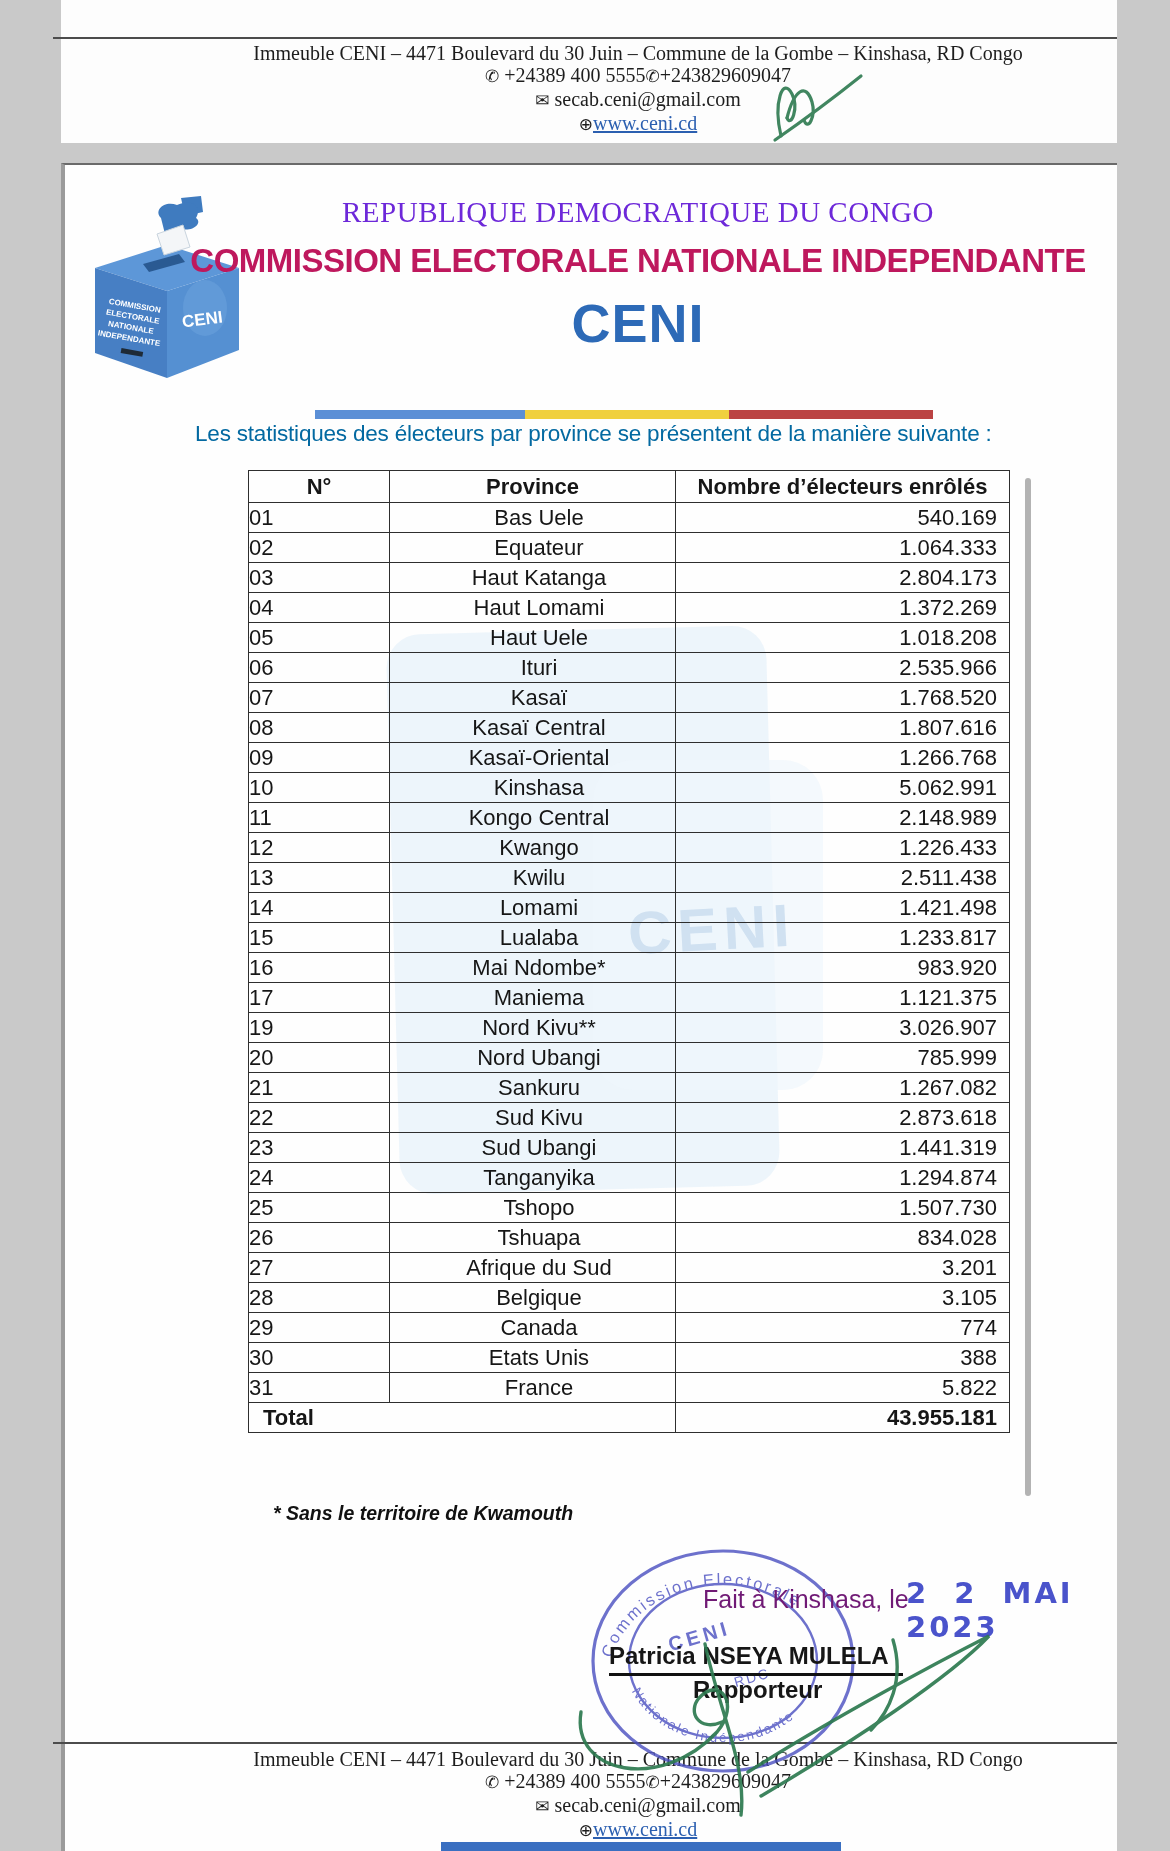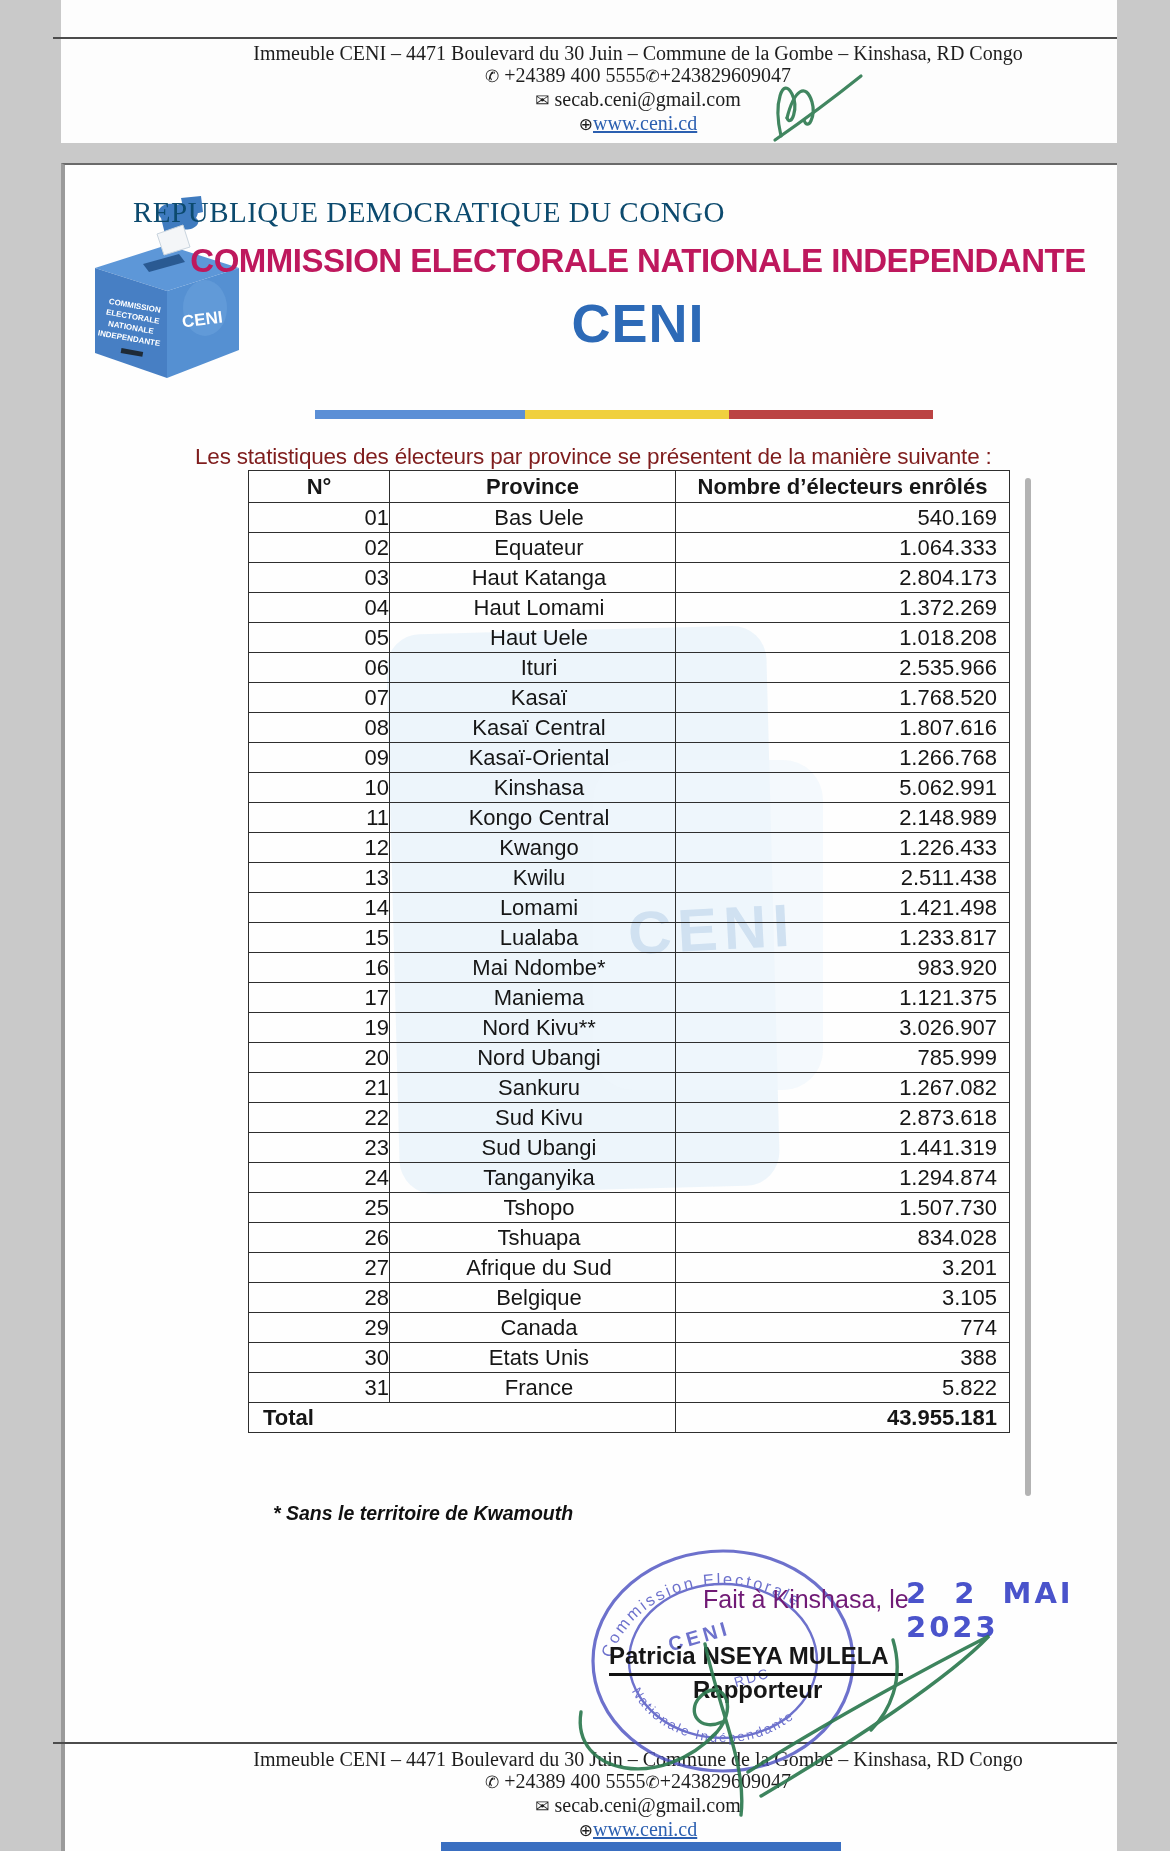--- a/index.html
+++ b/index.html
@@ -10,36 +10,36 @@
   .top-strip{left:8px;top:0;width:1152px;height:143px;background:#fdfdfd;z-index:1;}
   .top-rule{left:0;top:37px;width:1170px;height:2px;background:#4c4c4c;z-index:2;}
   .contact{width:1170px;text-align:center;font-family:"Liberation Serif",serif;
            font-size:20px;line-height:22px;color:#1d1d1d;z-index:3;}
   .contact .icn{font-size:17px;}
   .weblink{color:#2b5fb0;text-decoration:underline;}
   
   .sheet{left:8px;top:163px;width:1152px;height:1688px;background:#fefefe;
          border-top:2px solid #6a6a6a;border-left:4px solid #9b9b9b;z-index:1;}
   
-  .t-country{left:80px;top:196px;width:1010px;font-family:"Liberation Serif",serif;
-             font-size:29px;letter-spacing:.5px;color:#0c4a6e;z-index:3;}
+  .t-country{left:80px;top:196px;width:1010px;text-align:center;font-family:"Liberation Serif",serif;
+             font-size:29px;letter-spacing:.5px;color:#6d28d9;z-index:3;}
   .t-comm{left:80px;top:242px;width:1010px;text-align:center;font-weight:bold;
           font-size:33px;letter-spacing:-.5px;color:#be185d;z-index:3;}
   .t-acr{left:80px;top:292px;width:1010px;text-align:center;font-weight:bold;
          font-size:54px;letter-spacing:1px;color:#2d6ab7;z-index:3;}
   .divider{left:262px;top:410px;width:618px;height:9px;display:flex;z-index:3;}
   .divider div{height:100%;}
-  .intro{left:142px;top:444px;font-size:22.5px;letter-spacing:-.2px;color:#7f1d1d;z-index:3;}
+  .intro{left:142px;top:421px;font-size:22.5px;letter-spacing:-.2px;color:#0369a1;z-index:3;}
   
   .tblwrap{left:195px;top:470px;z-index:4;}
   table.data{border-collapse:collapse;table-layout:fixed;width:758px;background:transparent;}
   table.data td,table.data th{border:1.6px solid #2e2e2e;font-size:22px;padding:0;
                               height:29px;line-height:29px;overflow:hidden;white-space:nowrap;}
   table.data th{font-weight:bold;text-align:center;height:31px;}
-  .c-num{width:140px;text-align:right;}
+  .c-num{width:140px;text-align:left;}
   .c-prov{width:285px;text-align:center;padding-left:13px !important;}
   .c-val{width:333px;text-align:right;padding-right:12px !important;}
   .total td{font-weight:bold;}
   
   .wm1{left:340px;top:630px;width:380px;height:560px;background:#e9f2fa;opacity:.8;
        border-radius:34px;transform:rotate(-1.5deg);z-index:2;}
   .wm2{left:540px;top:760px;width:230px;height:330px;background:#eef6fc;opacity:.65;
        border-radius:40px;z-index:2;}
   .wm-txt{left:575px;top:895px;font-size:60px;font-weight:bold;color:#cddff0;opacity:.9;
           letter-spacing:6px;transform:rotate(-3deg);z-index:2;}

